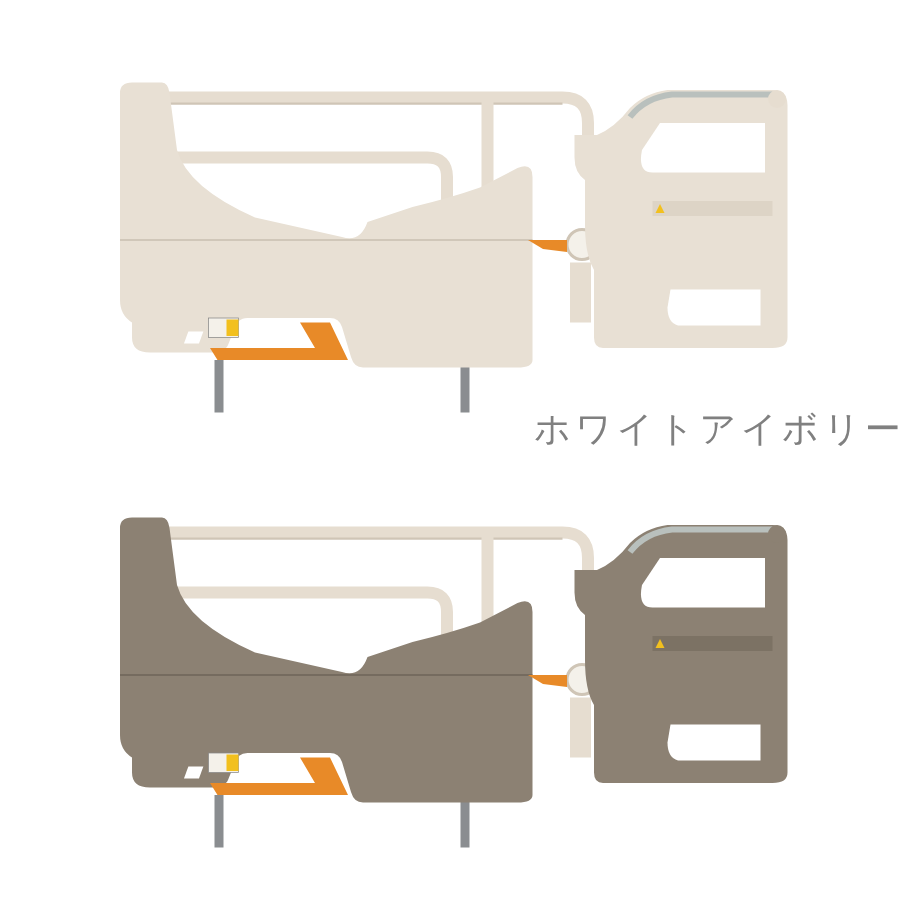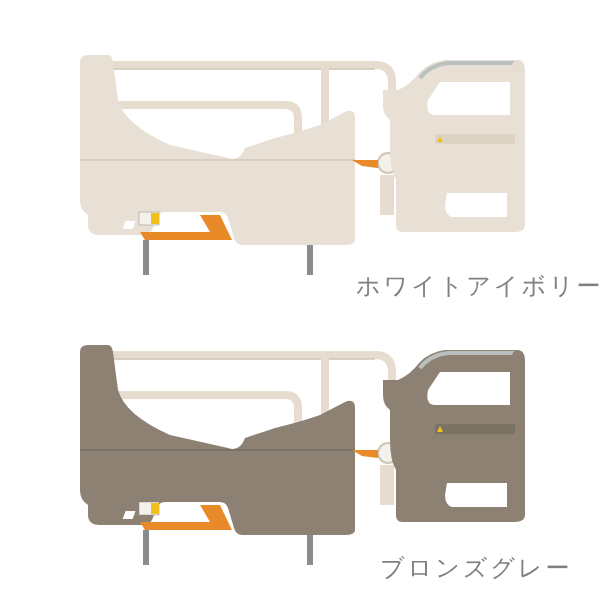--- a/index.html
+++ b/index.html
@@ -69,14 +69,13 @@
     <circle cx="388" cy="163" r="10" fill="#f4f1ea" stroke="#cfc5b6" stroke-width="2"></circle>
     <path d="M352,160 L378,160 L378,168 L362,166 Z" fill="#e88a28"></path>
     <path d="M383,90 L398,90 Q410,85 420,72 Q430,62 445,60 L515,60 Q525,60 525,70 L525,225 Q525,232 515,232 L402,232 Q396,232 396,225 L396,180 Q390,170 390,150 L390,120 Q383,115 383,105 Z" fill="#8c8173"></path>
     <path d="M420,78 Q430,65 448,63 L515,63" fill="none" stroke="#b9c0bd" stroke-width="4"></path>
     <circle cx="518" cy="66" r="6" fill="#8c8173"></circle>
     <path d="M440,82 L510,82 L510,115 L435,115 Q425,115 428,100 Z" fill="#ffffff"></path>
     <path d="M447,193 L507,193 L507,217 L452,217 Q445,215 445,205 Z" fill="#ffffff"></path>
     <rect x="435" y="134" width="80" height="10" fill="#7c7264"></rect>
     <polygon points="437,142 440,136 443,142" fill="#f2c01e"></polygon>
   </svg>
-  <div class="color-label">ブロンズグレー</div>
 </div>
 
 </body></html>

